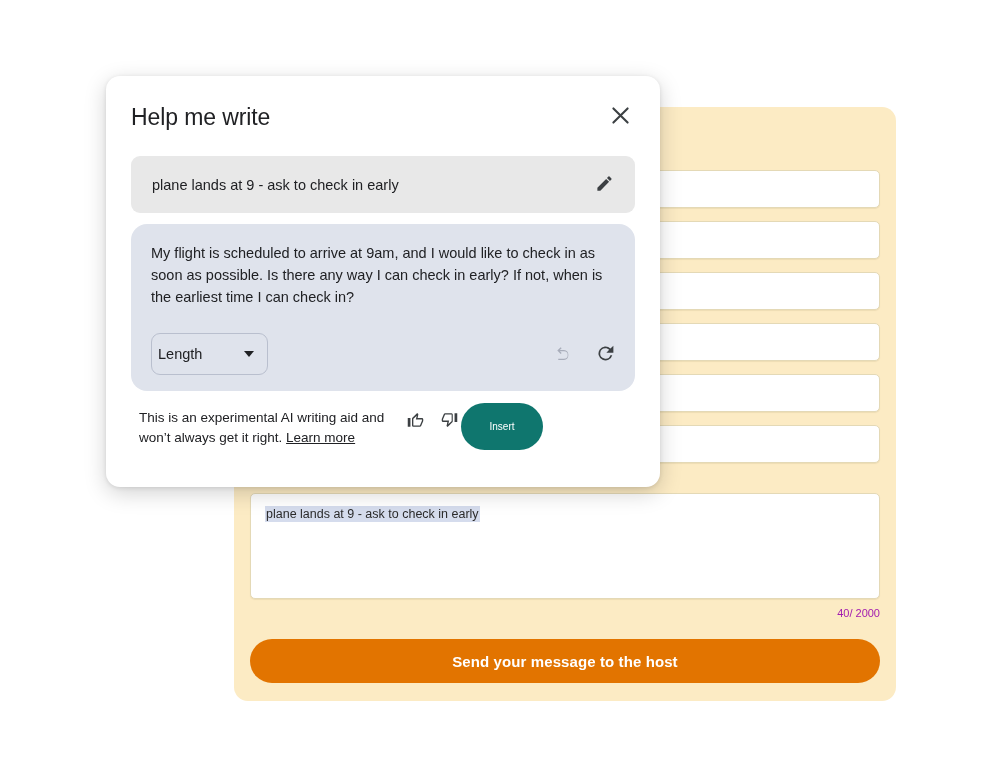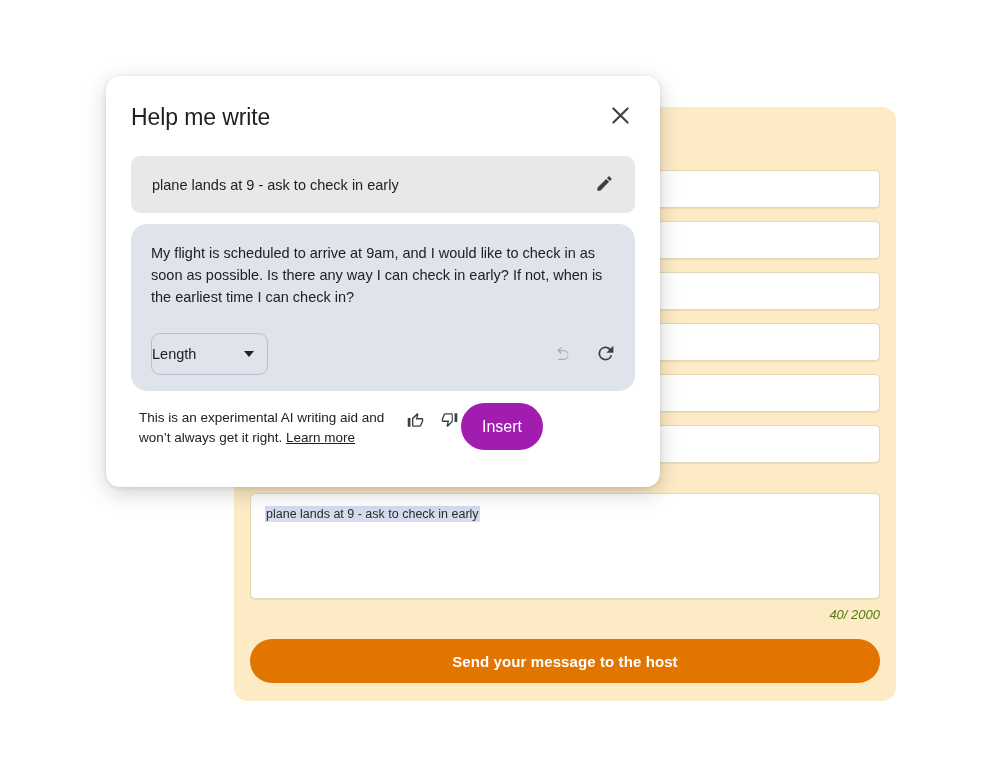--- a/index.html
+++ b/index.html
@@ -71,23 +71,22 @@
 
   .sel-text {
     background: #d5dced;
     padding: 1px 1px;
   }
 
   .char-counter {
     position: absolute;
     right: 16px;
     top: 500px;
-    font-size: 13px;
-    color: #4d7c0f;
-    font-style: italic;
+    font-size: 11px;
+    color: #a21caf;
   }
 
   .send-button {
     position: absolute;
     left: 16px;
     top: 532px;
     width: 630px;
     height: 44px;
     background: #e27400;
     border: none;
@@ -194,21 +193,21 @@
 
   .chip {
     height: 42px;
     min-width: 117px;
     border: 1px solid #b9bfce;
     border-radius: 9px;
     background: transparent;
     display: flex;
     align-items: center;
     justify-content: space-between;
-    padding: 0 13px 0 0;
+    padding: 0 13px 0 6px;
     font-size: 14.5px;
     color: #202124;
     cursor: pointer;
     font-family: "Liberation Sans", sans-serif;
   }
 
   .chip .caret {
     margin-left: 18px;
     width: 0; height: 0;
     border-left: 5px solid transparent;
@@ -267,25 +266,25 @@
   .feedback-icons {
     display: flex;
     gap: 9px;
     margin-left: 10px;
     padding-top: 1px;
   }
 
   .insert-btn {
     width: 82px;
     height: 47px;
-    background: #a21caf;
+    background: #0f766e;
     color: #ffffff;
     border: none;
     border-radius: 24px;
-    font-size: 16px;
+    font-size: 10px;
     cursor: pointer;
     font-family: "Liberation Sans", sans-serif;
     margin-top: -2px;
   }
 </style>
 </head>
 <body>
 
 <div id="stage">
 

